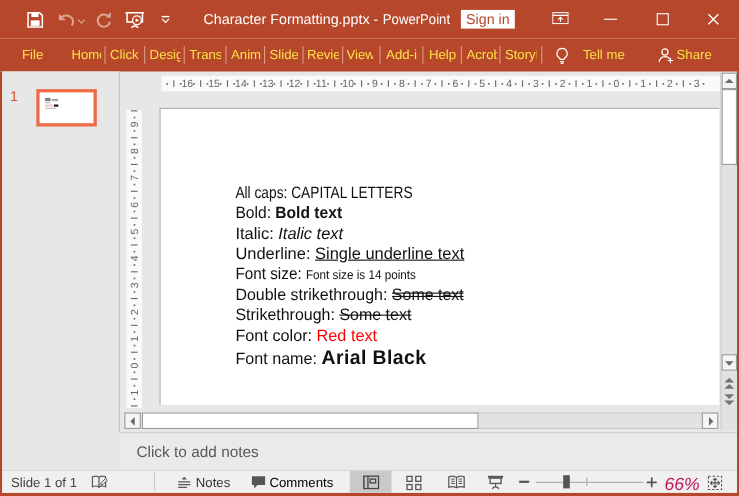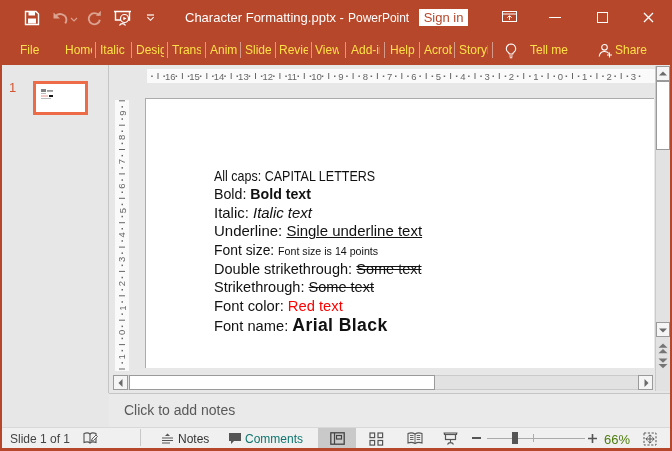--- a/index.html
+++ b/index.html
@@ -62,21 +62,21 @@
 
 <div class="abs" style="left:597px;top:12px;width:9px;height:9px;border:1.3px solid #fff;"></div>
 
 <svg class="abs" style="left:643px;top:12px;" width="11" height="11" viewBox="0 0 11 11">
   <path d="M1 1 L10 10 M10 1 L1 10" stroke="#fff" stroke-width="1.3"></path>
 </svg>
 
 <div class="abs red" style="left:0;top:35px;width:672px;height:30px;">
   <span class="tab" style="left:20px;width:22px;">File</span>
   <span class="tab" style="left:65px;width:27px;">Home</span>
-  <span class="tab" style="left:100px;width:29px;">Italic</span>
+  <span class="tab" style="left:100px;width:29px;">Click</span>
   <span class="tab" style="left:136px;width:28px;">Design</span>
   <span class="tab" style="left:172px;width:29px;">Transitions</span>
   <span class="tab" style="left:210px;width:27px;">Animations</span>
   <span class="tab" style="left:245px;width:26px;">Slide Show</span>
   <span class="tab" style="left:279px;width:29px;">Review</span>
   <span class="tab" style="left:315px;width:24px;">View</span>
   <span class="tab" style="left:351px;width:29px;">Add-ins</span>
   <span class="tab" style="left:390px;width:25px;">Help</span>
   <span class="tab" style="left:424px;width:28px;">Acrobat</span>
   <span class="tab" style="left:459px;width:29px;">Storyboarding</span>
@@ -320,21 +320,21 @@
 
 <svg class="abs" style="left:161px;top:433px;" width="13" height="11" viewBox="0 0 13 11">
   <path d="M6.5 0.5 L9 3 H4 z" fill="#555"></path>
   <path d="M1 5 h11 M1 7.5 h11 M1 10 h8" stroke="#555" stroke-width="1.2"></path>
 </svg>
 <div class="abs" style="left:178px;top:432px;font-size:12px;color:#333;">Notes</div>
 
 <svg class="abs" style="left:228px;top:432px;" width="14" height="13" viewBox="0 0 14 13">
   <path d="M1 1 h12 v8 h-7 l-3 3 v-3 h-2 z" fill="#555"></path>
 </svg>
-<div class="abs" style="left:245px;top:432px;font-size:12px;color:#0f766e;">Comments</div>
+<div class="abs" style="left:245px;top:432px;font-size:12px;color:#000000;">Comments</div>
 
 <div class="abs" style="left:318px;top:428px;width:38px;height:20px;background:#C9C9C9;"></div>
 <svg class="abs" style="left:330px;top:432px;" width="15" height="13" viewBox="0 0 15 13">
   <rect x="0.8" y="0.8" width="13.4" height="11.4" fill="none" stroke="#444" stroke-width="1.3"></rect>
   <path d="M4.5 1 v11" stroke="#444" stroke-width="1.2"></path>
   <rect x="6.5" y="3.5" width="5" height="3.5" fill="none" stroke="#444" stroke-width="1.2"></rect>
 </svg>
 <svg class="abs" style="left:369px;top:432px;" width="15" height="14" viewBox="0 0 15 14">
   <rect x="1" y="1" width="4.6" height="4.6" fill="none" stroke="#555" stroke-width="1.2"></rect>
   <rect x="9" y="1" width="4.6" height="4.6" fill="none" stroke="#555" stroke-width="1.2"></rect>
@@ -351,21 +351,21 @@
   <path d="M7.5 8 v2 M4.5 12.5 c1 -2.5 5 -2.5 6 0" fill="none" stroke="#555" stroke-width="1.1"></path>
 </svg>
 
 <div class="abs" style="left:472px;top:437px;width:9px;height:1.6px;background:#555;"></div>
 <div class="abs" style="left:487px;top:438px;width:98px;height:1px;background:#ABABAB;"></div>
 <div class="abs" style="left:533px;top:434px;width:1px;height:8px;background:#ABABAB;"></div>
 <div class="abs" style="left:512px;top:432px;width:6px;height:12px;background:#555;"></div>
 <svg class="abs" style="left:587px;top:433px;" width="11" height="11" viewBox="0 0 11 11">
   <path d="M5.5 1 v9 M1 5.5 h9" stroke="#555" stroke-width="1.6"></path>
 </svg>
-<div class="abs" style="left:604px;top:432px;font-size:13px;color:#4d7c0f;">66%</div>
+<div class="abs" style="left:604px;top:432px;font-size:16px;color:#be185d;font-style:italic;">66%</div>
 
 <svg class="abs" style="left:643px;top:432px;" width="14" height="14" viewBox="0 0 14 14">
   <rect x="1" y="1" width="12" height="12" fill="none" stroke="#555" stroke-width="1" stroke-dasharray="2.2 1.6"></rect>
   <path d="M7 3 v8 M3 7 h8 M5.3 4.5 L7 2.8 l1.7 1.7 M5.3 9.5 L7 11.2 l1.7 -1.7 M4.5 5.3 L2.8 7 l1.7 1.7 M9.5 5.3 L11.2 7 l-1.7 1.7" fill="none" stroke="#555" stroke-width="1"></path>
 </svg>
 
 <style>
 .dstrike{position:relative;}
 .dstrike::before{content:"";position:absolute;left:0;right:0;top:6.2px;height:1px;background:#111;}
 .dstrike::after{content:"";position:absolute;left:0;right:0;top:9.2px;height:1px;background:#111;}

